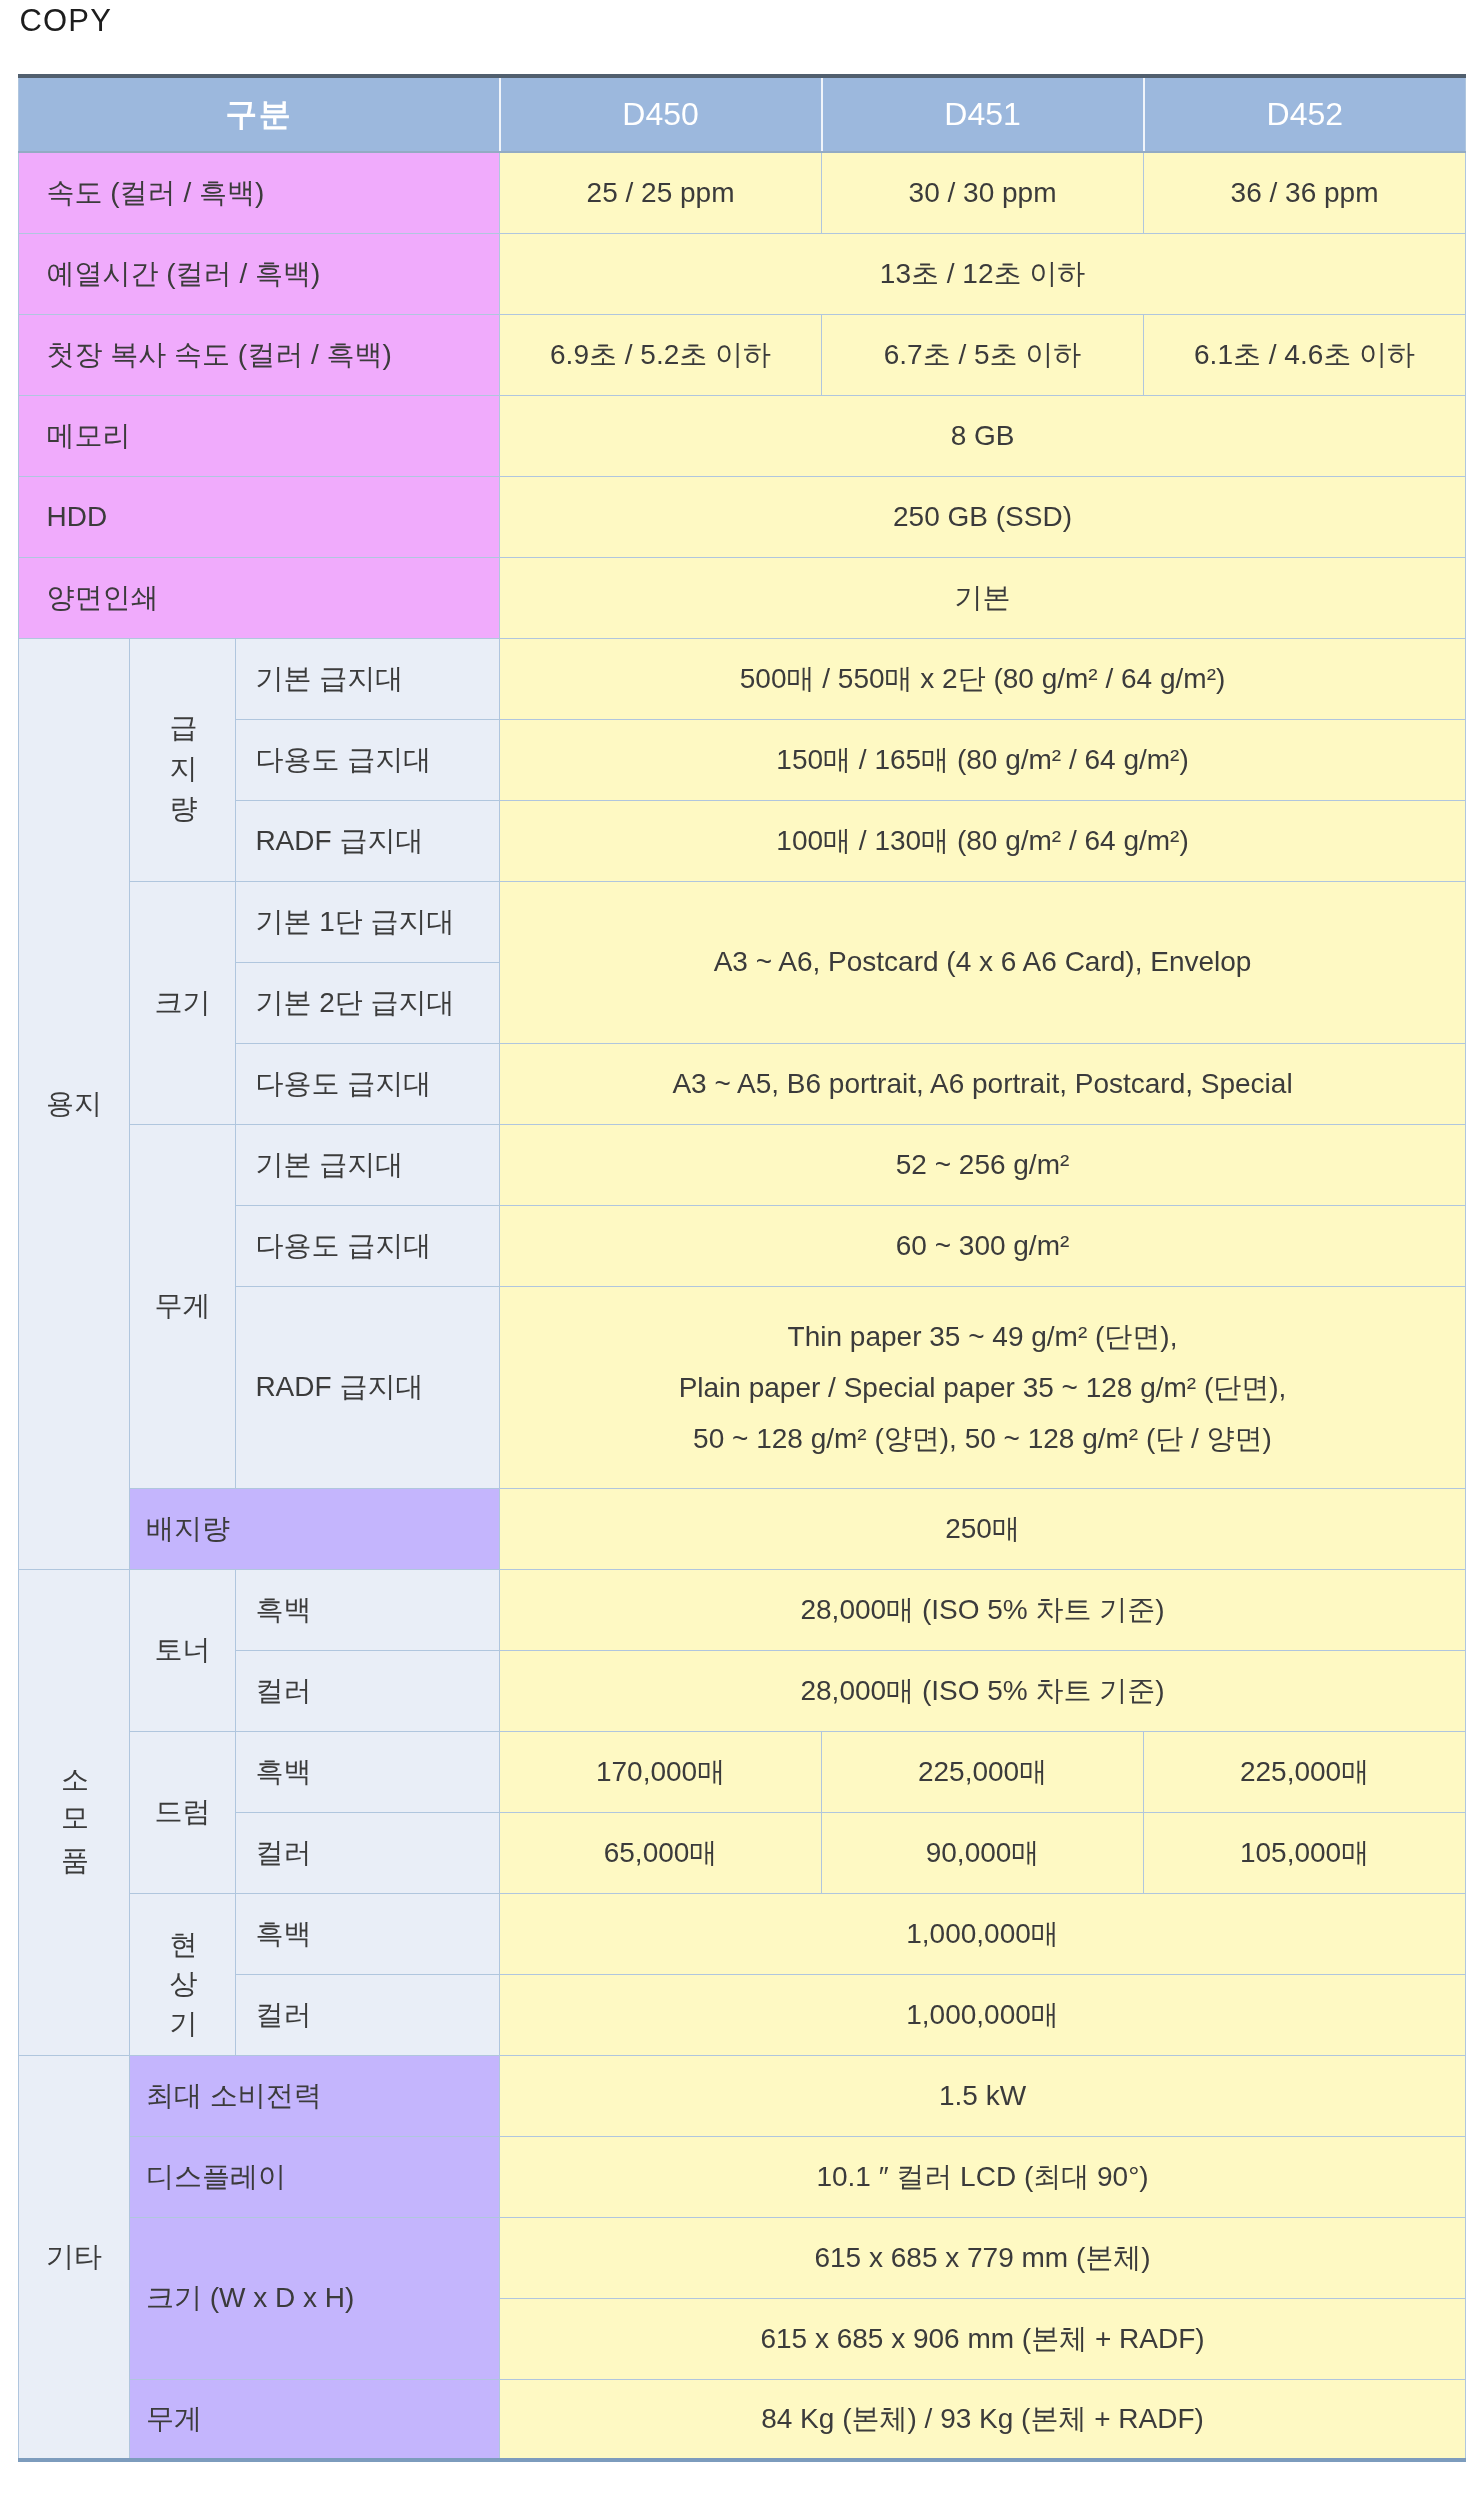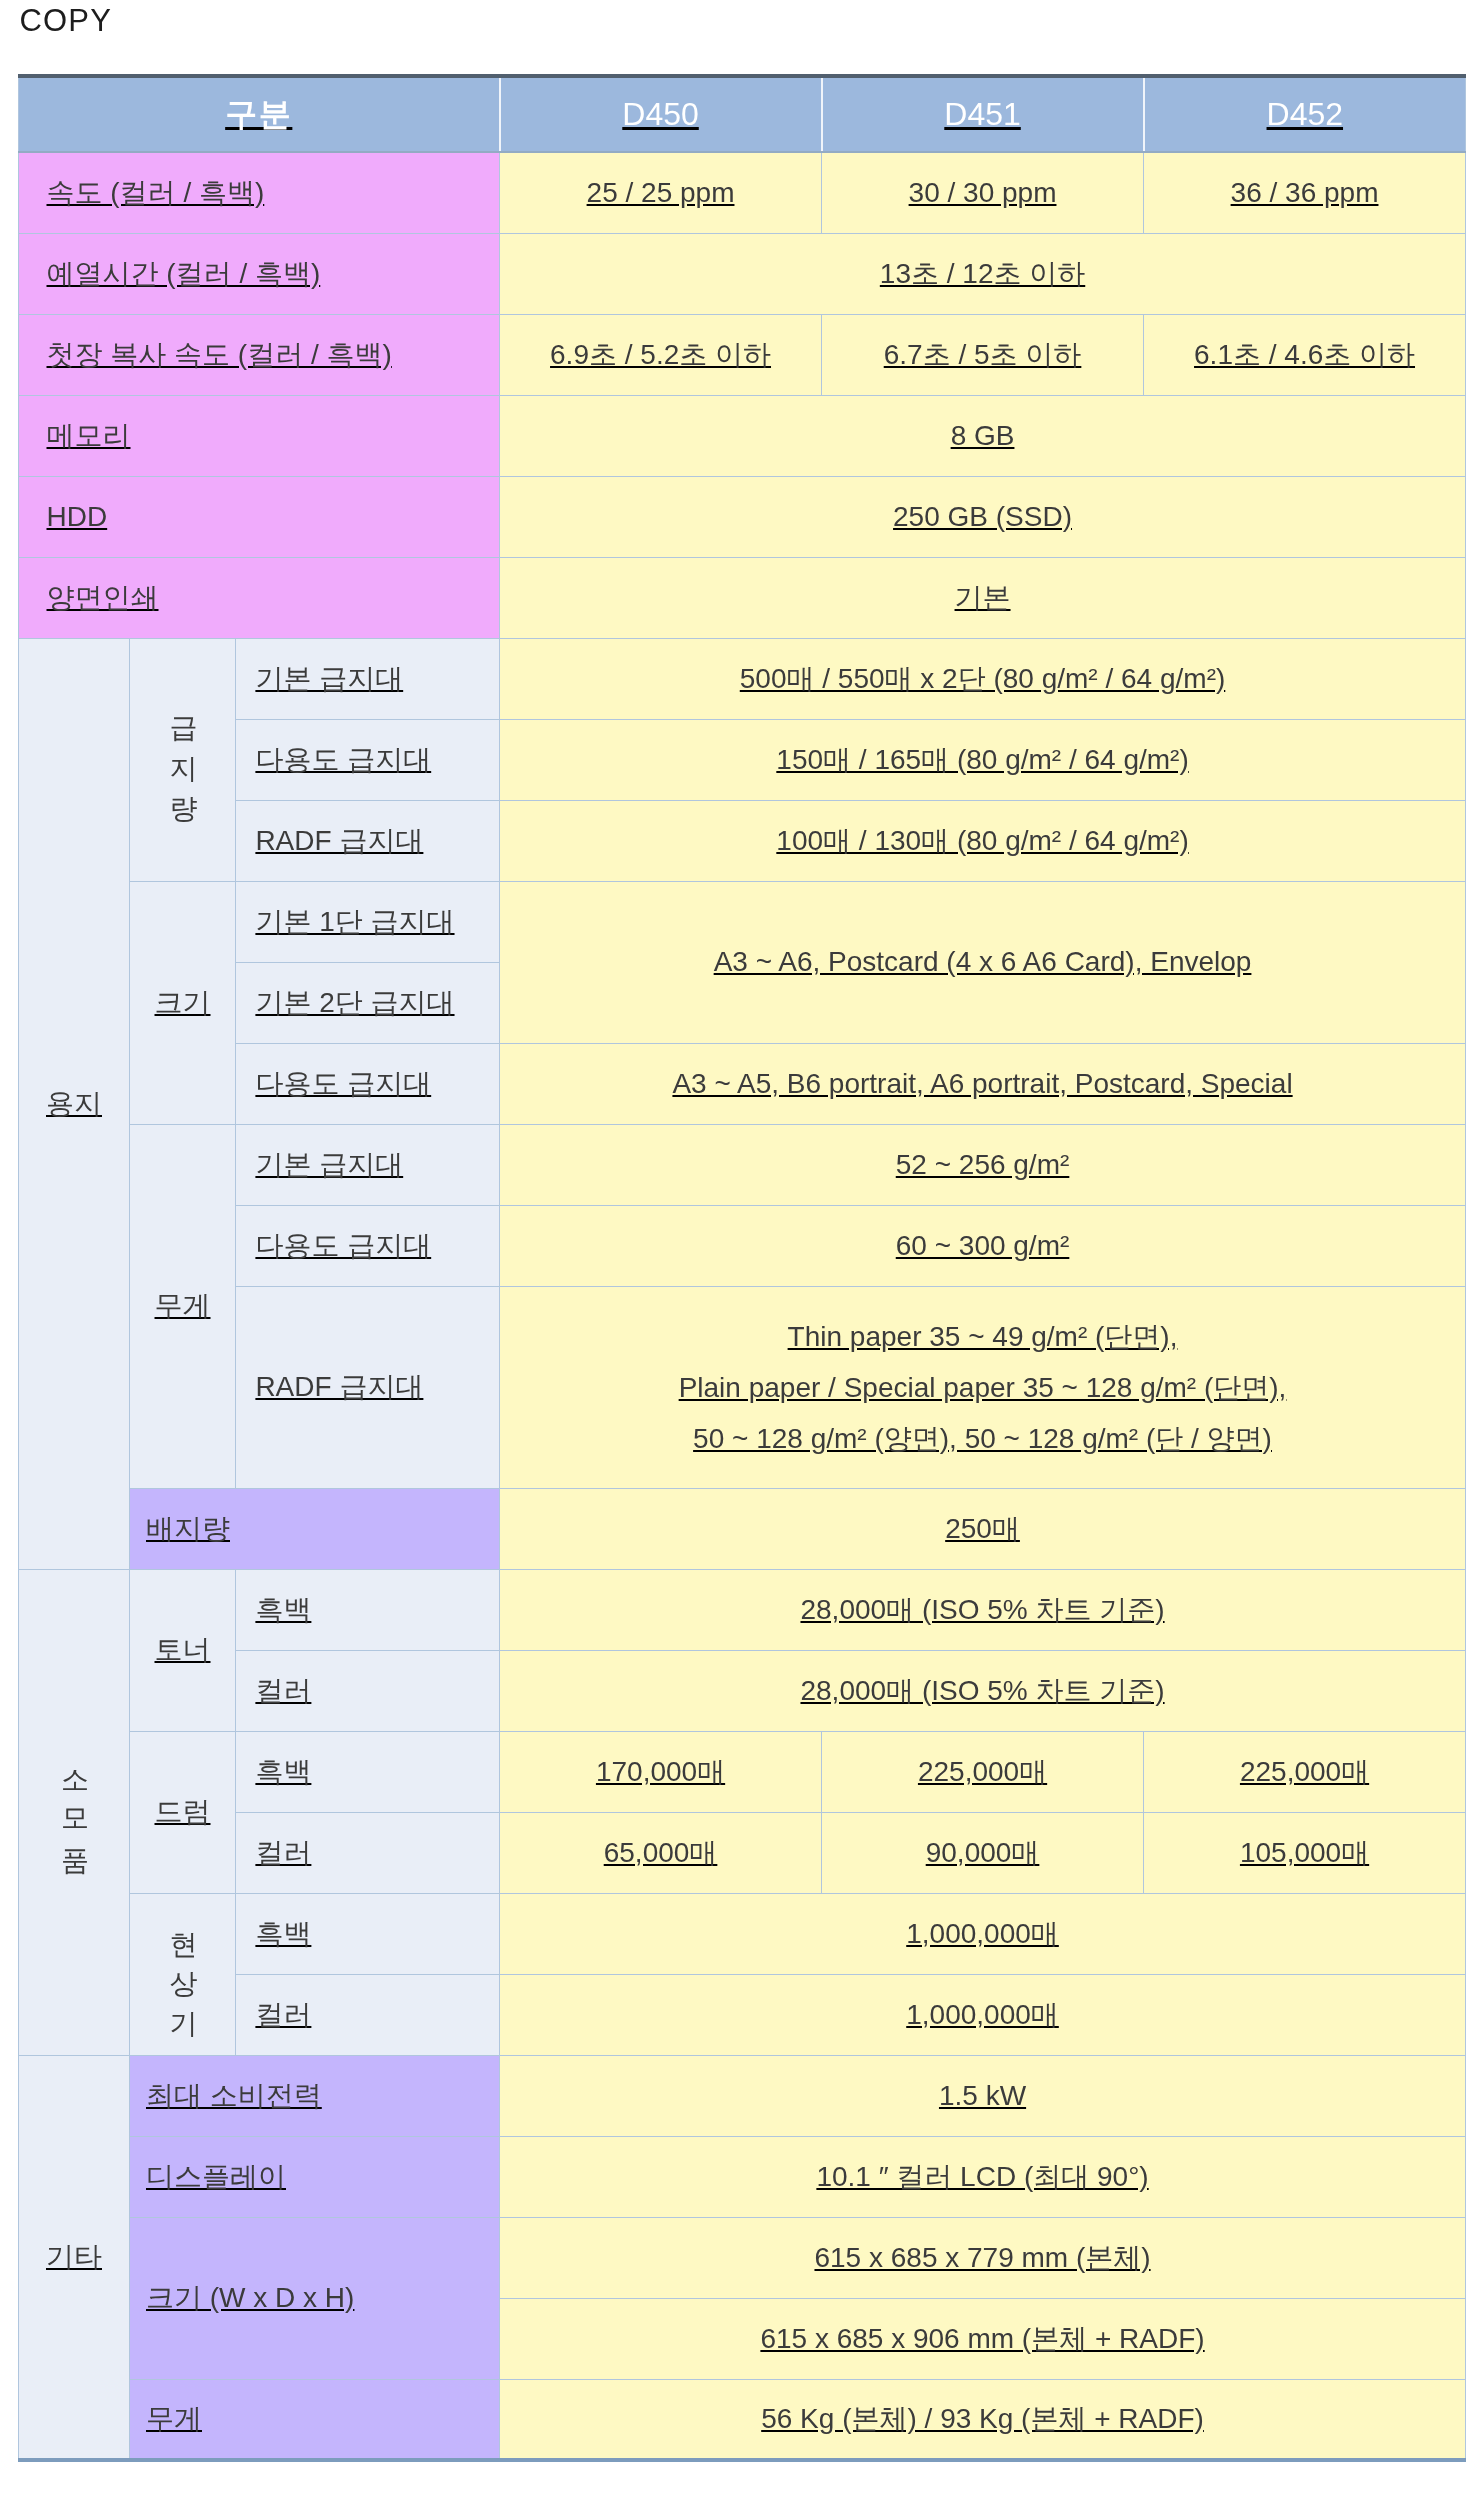--- a/index.html
+++ b/index.html
@@ -10,21 +10,20 @@
   .page-title{
     position:absolute;top:3.2px;left:19.4px;
     font-size:31px;color:#1d1d1d;letter-spacing:1.2px;font-weight:400;text-align:right;
   }
   table.spec{
     position:absolute;left:18px;top:74px;width:1448px;
     border-collapse:collapse;table-layout:fixed;
     border:1.6px solid #b0c6de;
     border-top:4px solid #515f6e;
     border-bottom:4.8px solid #7d9cbd;
-    text-decoration:underline;
   }
   td{
     border:1.6px solid #b0c6de;
     font-size:28px;color:#3b3b3b;
     vertical-align:middle;padding:0;overflow:hidden;
     font-weight:400;
   }
   tr.rhead{height:76px;}
   tr.r{height:81px;}
   tr.rtall{height:202px;}
@@ -201,17 +200,17 @@
   </tr>
   <tr class="r">
     <td class="lab2" colspan="2" rowspan="2">크기 (W x D x H)</td>
     <td class="val" colspan="3">615 x 685 x 779 mm (본체)</td>
   </tr>
   <tr class="r">
     <td class="val" colspan="3">615 x 685 x 906 mm (본체 + RADF)</td>
   </tr>
   <tr class="r">
     <td class="lab2" colspan="2">무게</td>
-    <td class="val" colspan="3">56 Kg (본체) / 93 Kg (본체 + RADF)</td>
+    <td class="val" colspan="3">84 Kg (본체) / 93 Kg (본체 + RADF)</td>
   </tr>
 </tbody>
   </table>
 
 
 </body></html>

